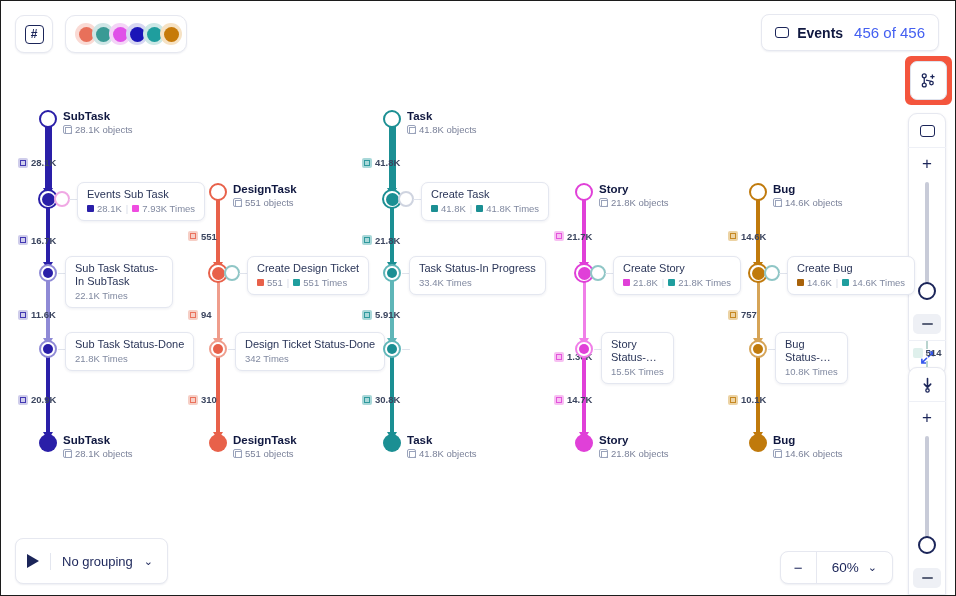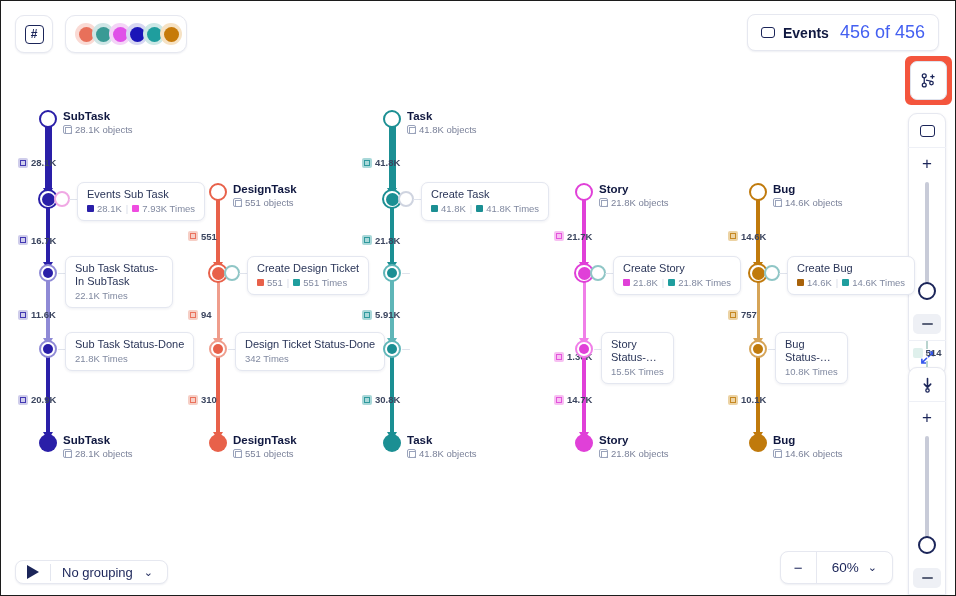--- a/index.html
+++ b/index.html
@@ -48,21 +48,21 @@
   
   .events-pill {
     position:absolute; right:16px; top:13px;
     height:37px; min-width:168px;
     background:#fff; border:1px solid #e6e8f0; border-radius:8px;
     box-shadow:0 1px 2px rgba(20,30,80,.07);
     display:flex; align-items:center; gap:8px; padding:8px 13px;
   }
   .ev-icon { width:14px;height:11px;border:1.6px solid #1b2559;border-radius:3px; }
   .ev-label { font-size:14px; font-weight:600; color:#101840; }
-  .ev-count { font-size:18px; color:#4460f1; margin-left:3px; }
+  .ev-count { font-size:15px; color:#4460f1; margin-left:3px; }
 
   
   .hl-box {
     position:absolute; left:904px; top:55px; width:47px; height:49px;
     border:4px solid #f4553d; border-radius:6px; background:#f4553d;
     display:flex; align-items:center; justify-content:center;
   }
   .hl-inner {
     width:37px;height:39px;border-radius:7px;background:#fff;
     border:1px solid #dfe2ec; display:flex;align-items:center;justify-content:center;
@@ -142,21 +142,21 @@
     font-size:9.5px; font-weight:700; color:#3b455f; white-space:nowrap;
   }
   .ebadge .bx {
     width:10px;height:10px;border-radius:2px;
     display:inline-block;position:relative;
   }
   .ebadge .bx::after{content:"";position:absolute;left:2px;top:2px;width:4px;height:4px;border:1px solid currentColor;opacity:.85;}
 
   
   .bottom-left {
-    position:absolute; left:14px; bottom:11px; height:24px;
+    position:absolute; left:14px; bottom:11px; height:46px;
     background:#fff;border:1px solid #e6e8f0;border-radius:8px;
     box-shadow:0 1px 2px rgba(20,30,80,.07);
     display:flex;align-items:center; padding:0 14px 0 11px; gap:11px;
   }
   .play-tri { width:0;height:0;border-left:12px solid #1b2559;border-top:7px solid transparent;border-bottom:7px solid transparent; }
   .vdiv { width:1px;height:17px;background:#e3e6ef; }
   .bl-label { font-size:13px;color:#1b2559; }
   .chev { color:#1b2559; font-size:11px; }
 
   .zoom-wrap {
@@ -450,20 +450,26 @@
             <span class="chip-div">|</span>
             <span class="chip">
               <i style="background: rgb(27, 143, 147);"></i>
               <span>41.8K Times</span>
             </span>
           </div>
         </div>
         <div class="node-dot" style="left: 382px; top: 163px; width: 18px; height: 18px; border: 2px solid rgb(95, 182, 184); background: rgb(255, 255, 255);"></div>
         <div class="node-dot" style="left: 386px; top: 167px; width: 10px; height: 10px; background: rgb(27, 143, 147);"></div>
         <div class="edge" style="left: 401px; top: 171.5px; width: 8px; height: 1px; background: rgb(223, 227, 236);"></div>
+        <div class="card" style="left: 408px; top: 155px;">
+          <div class="card-title">Task Status-In Progress</div>
+          <div class="card-sub">
+            <span>33.4K Times</span>
+          </div>
+        </div>
         <div class="node-dot" style="left: 382px; top: 239px; width: 18px; height: 18px; border: 2px solid rgb(95, 182, 184); background: rgb(255, 255, 255);"></div>
         <div class="node-dot" style="left: 386px; top: 243px; width: 10px; height: 10px; background: rgb(27, 143, 147);"></div>
         <div class="edge" style="left: 401px; top: 247.5px; width: 8px; height: 1px; background: rgb(223, 227, 236);"></div>
         <div class="node-dot" style="left: 382px; top: 333px; width: 18px; height: 18px; background: rgb(27, 143, 147);"></div>
         <div class="lbl-title" style="left: 406px; top: 333px;">Task</div>
         <div class="lbl-sub" style="left: 406px; top: 347px;">
           <span class="mini-sq"></span>
           <span>41.8K objects</span>
         </div>
       </div>

